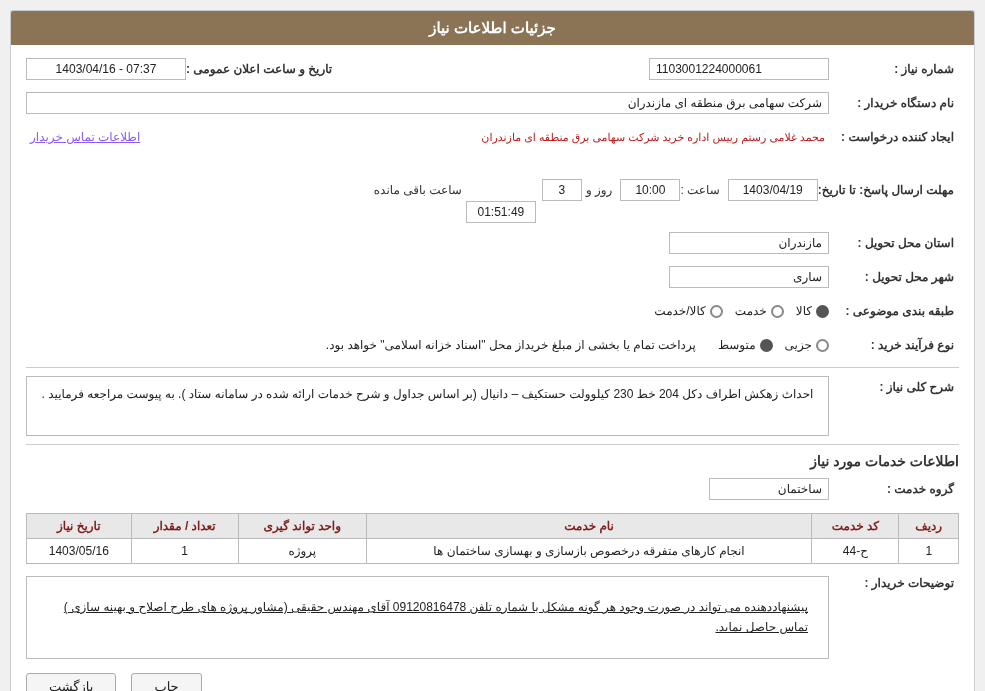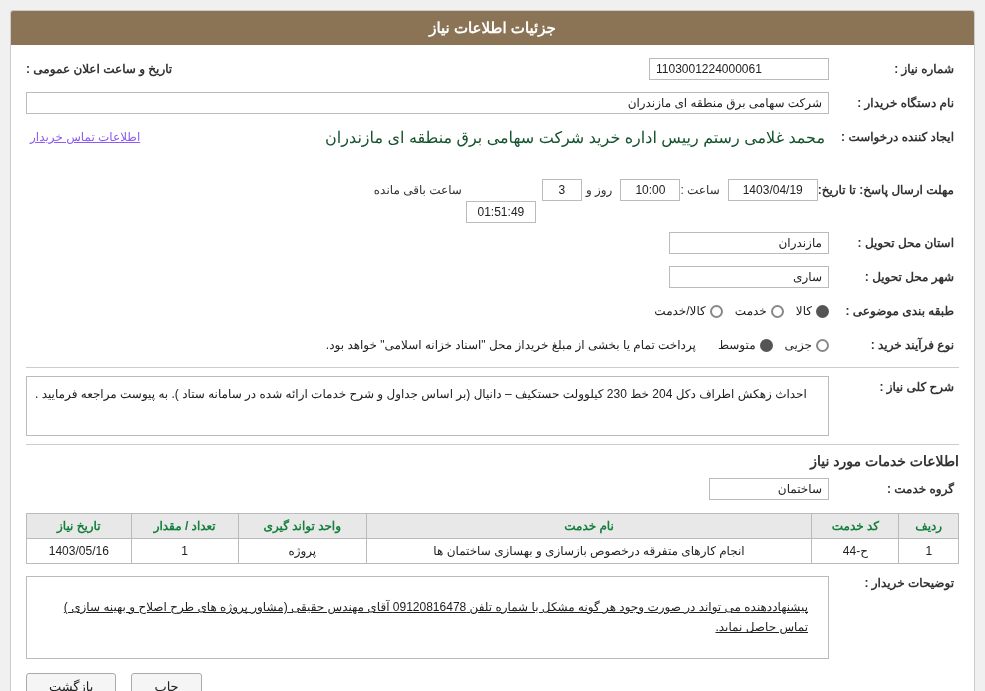--- a/index.html
+++ b/index.html
@@ -53,22 +53,22 @@
       background: #fff;
       padding: 3px 6px;
       min-height: 22px;
       min-width: 120px;
       font-size: 12px;
       color: #222;
       direction: rtl;
       text-align: right;
     }
     .value-text {
-      font-size: 16px;
-      color: #14532d;
+      font-size: 11px;
+      color: #b91c1c;
       padding: 3px 4px;
     }
     .link-text {
       color: #8b5cf6;
       font-size: 12px;
       cursor: pointer;
       text-decoration: underline;
       padding: 3px 4px;
     }
     .section-divider {
@@ -123,40 +123,40 @@
       background: #555;
     }
     .description-box {
       border: 1px solid #bbb;
       background: #fff;
       padding: 8px;
       min-height: 60px;
       font-size: 12px;
       color: #222;
       direction: rtl;
-      text-align: left;
+      text-align: center;
       line-height: 1.6;
       width: 100%;
     }
     .table-section {
       margin-top: 10px;
     }
     .data-table {
       width: 100%;
       border-collapse: collapse;
       font-size: 12px;
       direction: rtl;
     }
     .data-table th {
       background: #e8e8e8;
       border: 1px solid #bbb;
       padding: 5px 8px;
       text-align: center;
       font-weight: bold;
-      color: #15803d;
+      color: #7f1d1d;
     }
     .data-table td {
       border: 1px solid #bbb;
       padding: 5px 8px;
       text-align: center;
       color: #222;
     }
     .data-table tr:nth-child(even) td {
       background: #f9f9f9;
     }
@@ -199,20 +199,21 @@
     <div class="card-header">
       <span>جزئیات اطلاعات نیاز</span>
     </div>
     <div class="card-body">
 
       <div class="info-row">
         <span class="label">شماره نیاز :</span>
         <span class="value-box" style="min-width:180px; direction:ltr; text-align:left;">1103001224000061</span>
         <span style="flex:1;"></span>
         <span class="label">تاریخ و ساعت اعلان عمومی :</span>
+        <span class="value-box" style="min-width:160px; direction:ltr; text-align:center;">1403/04/16 - 07:37</span>
       </div>
 
       <div class="info-row">
         <span class="label">نام دستگاه خریدار :</span>
         <span class="value-box" style="flex:1;">شرکت سهامی برق منطقه ای مازندران</span>
       </div>
 
       <div class="info-row">
         <span class="label">ایجاد کننده درخواست :</span>
         <span class="value-text" style="flex:1;">محمد غلامی رستم رییس اداره خرید شرکت سهامی برق منطقه ای مازندران</span>

